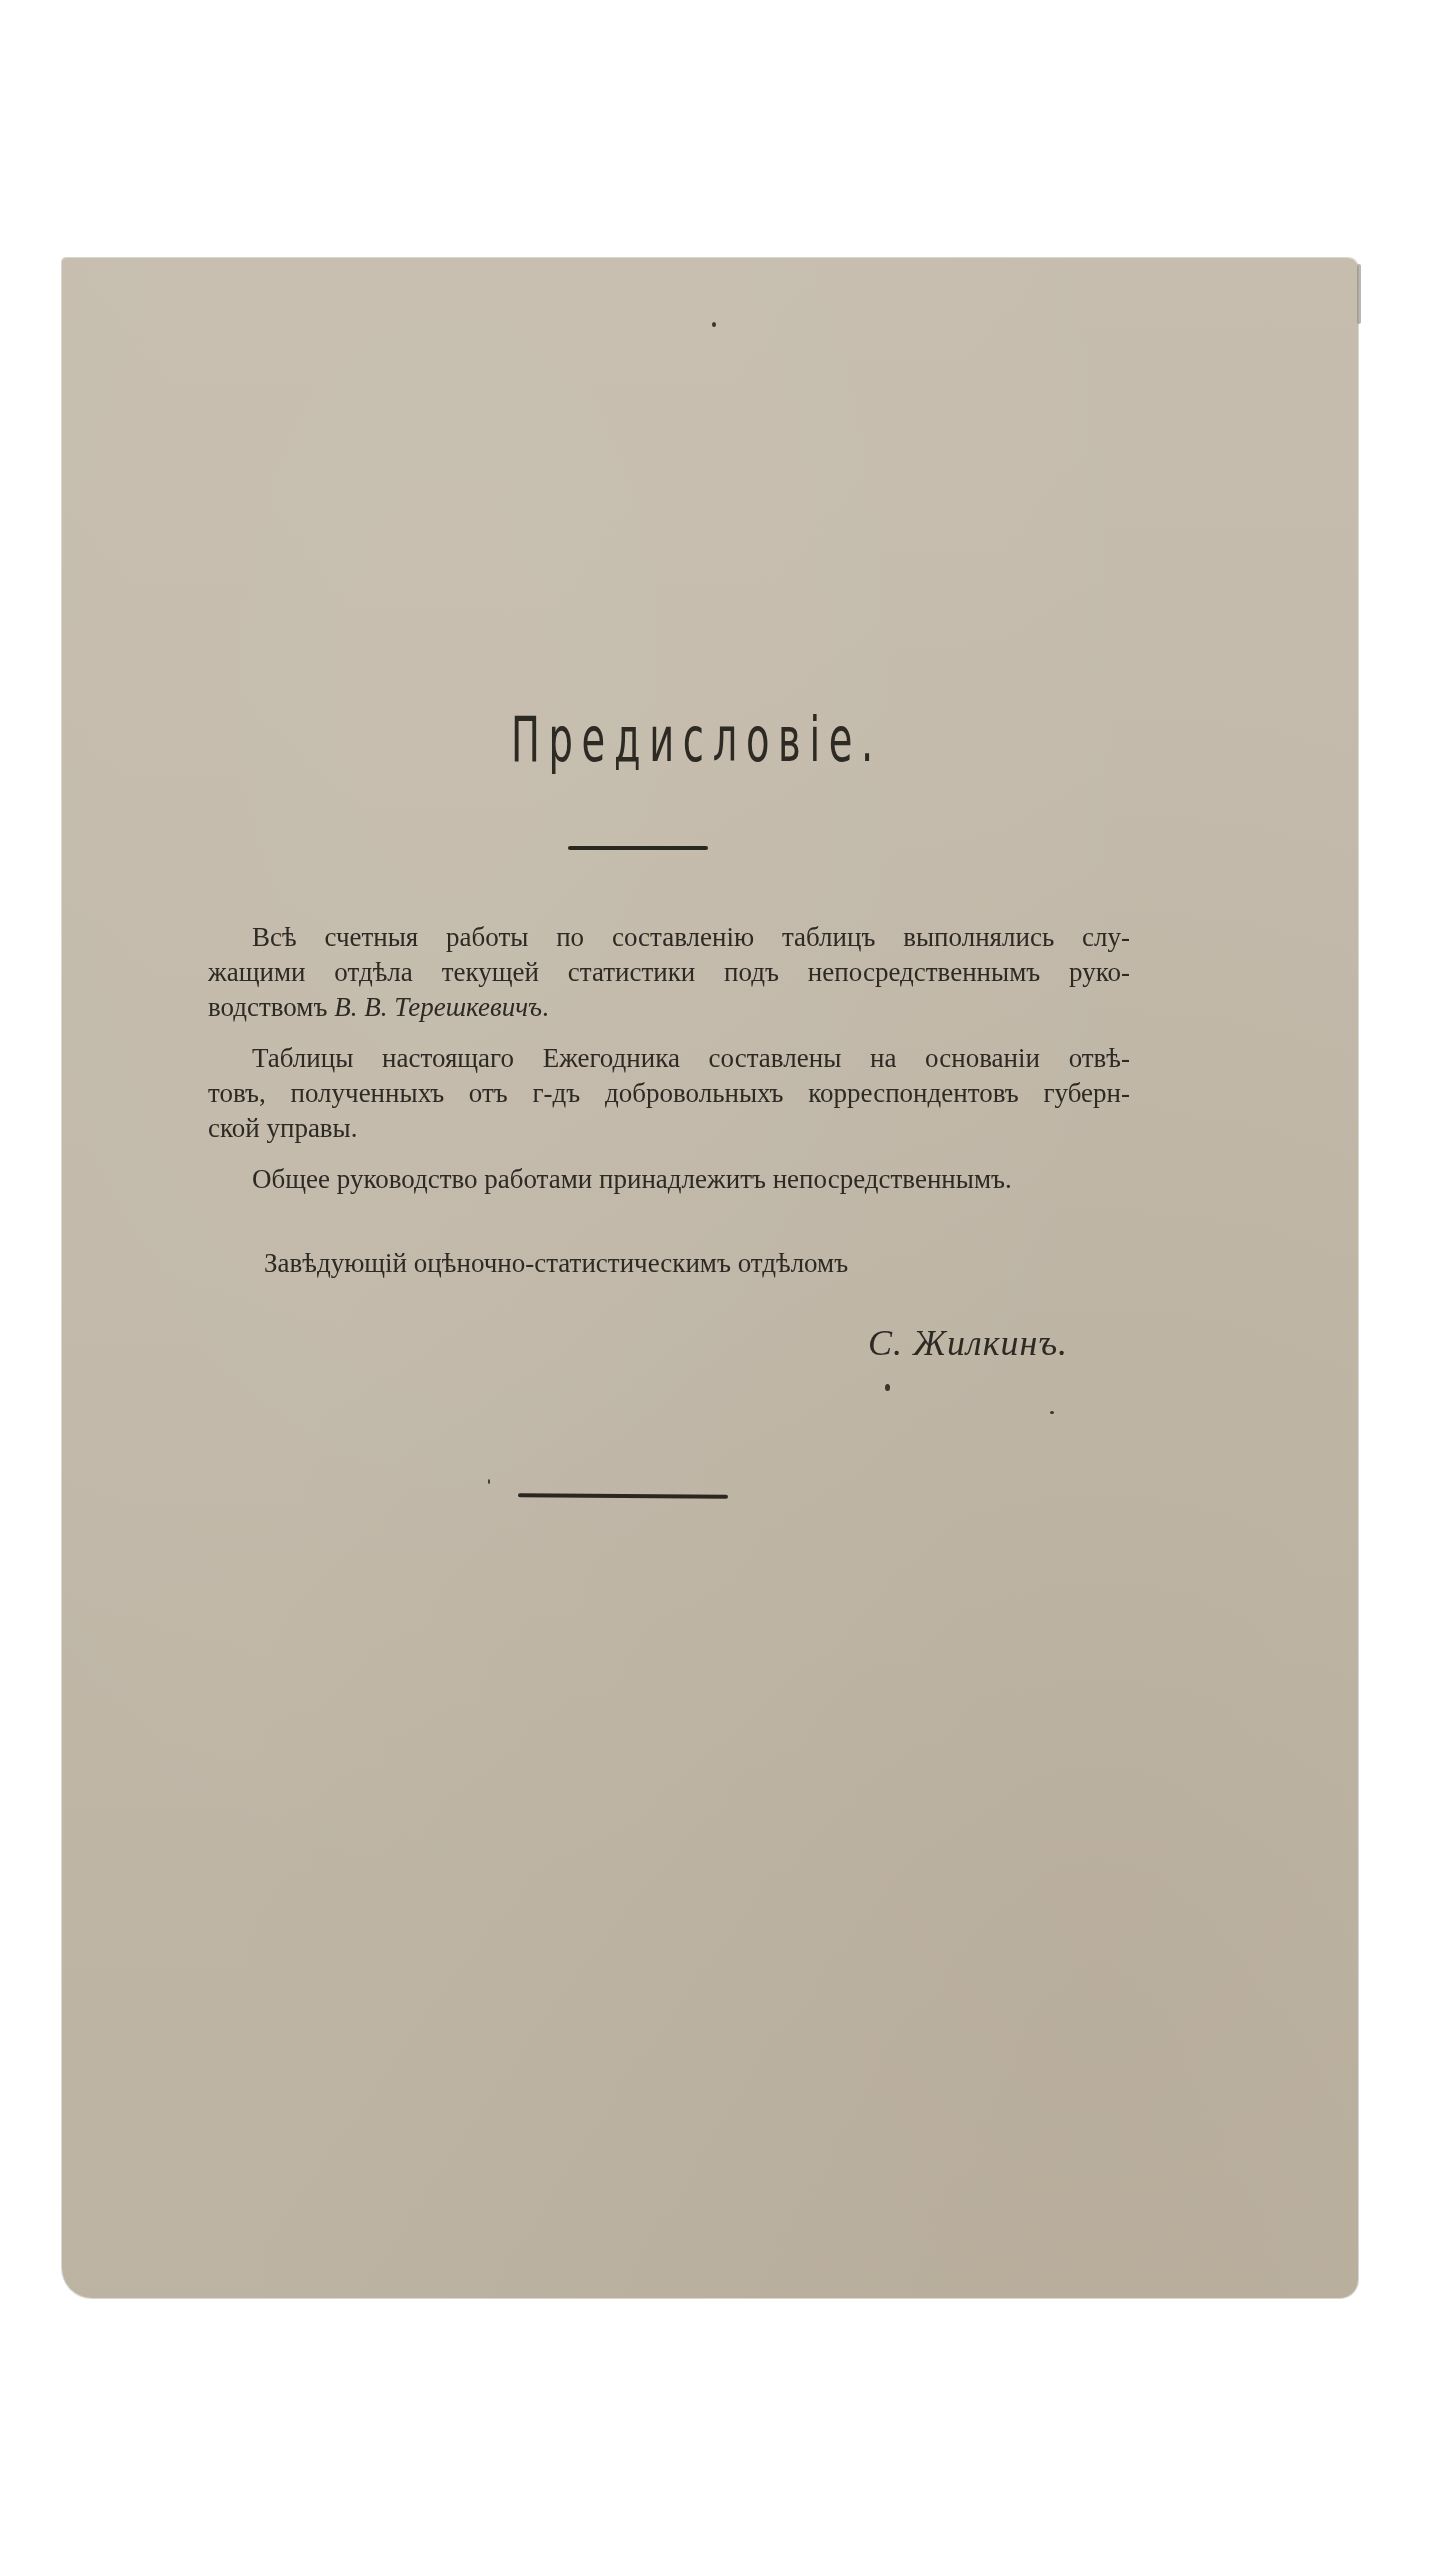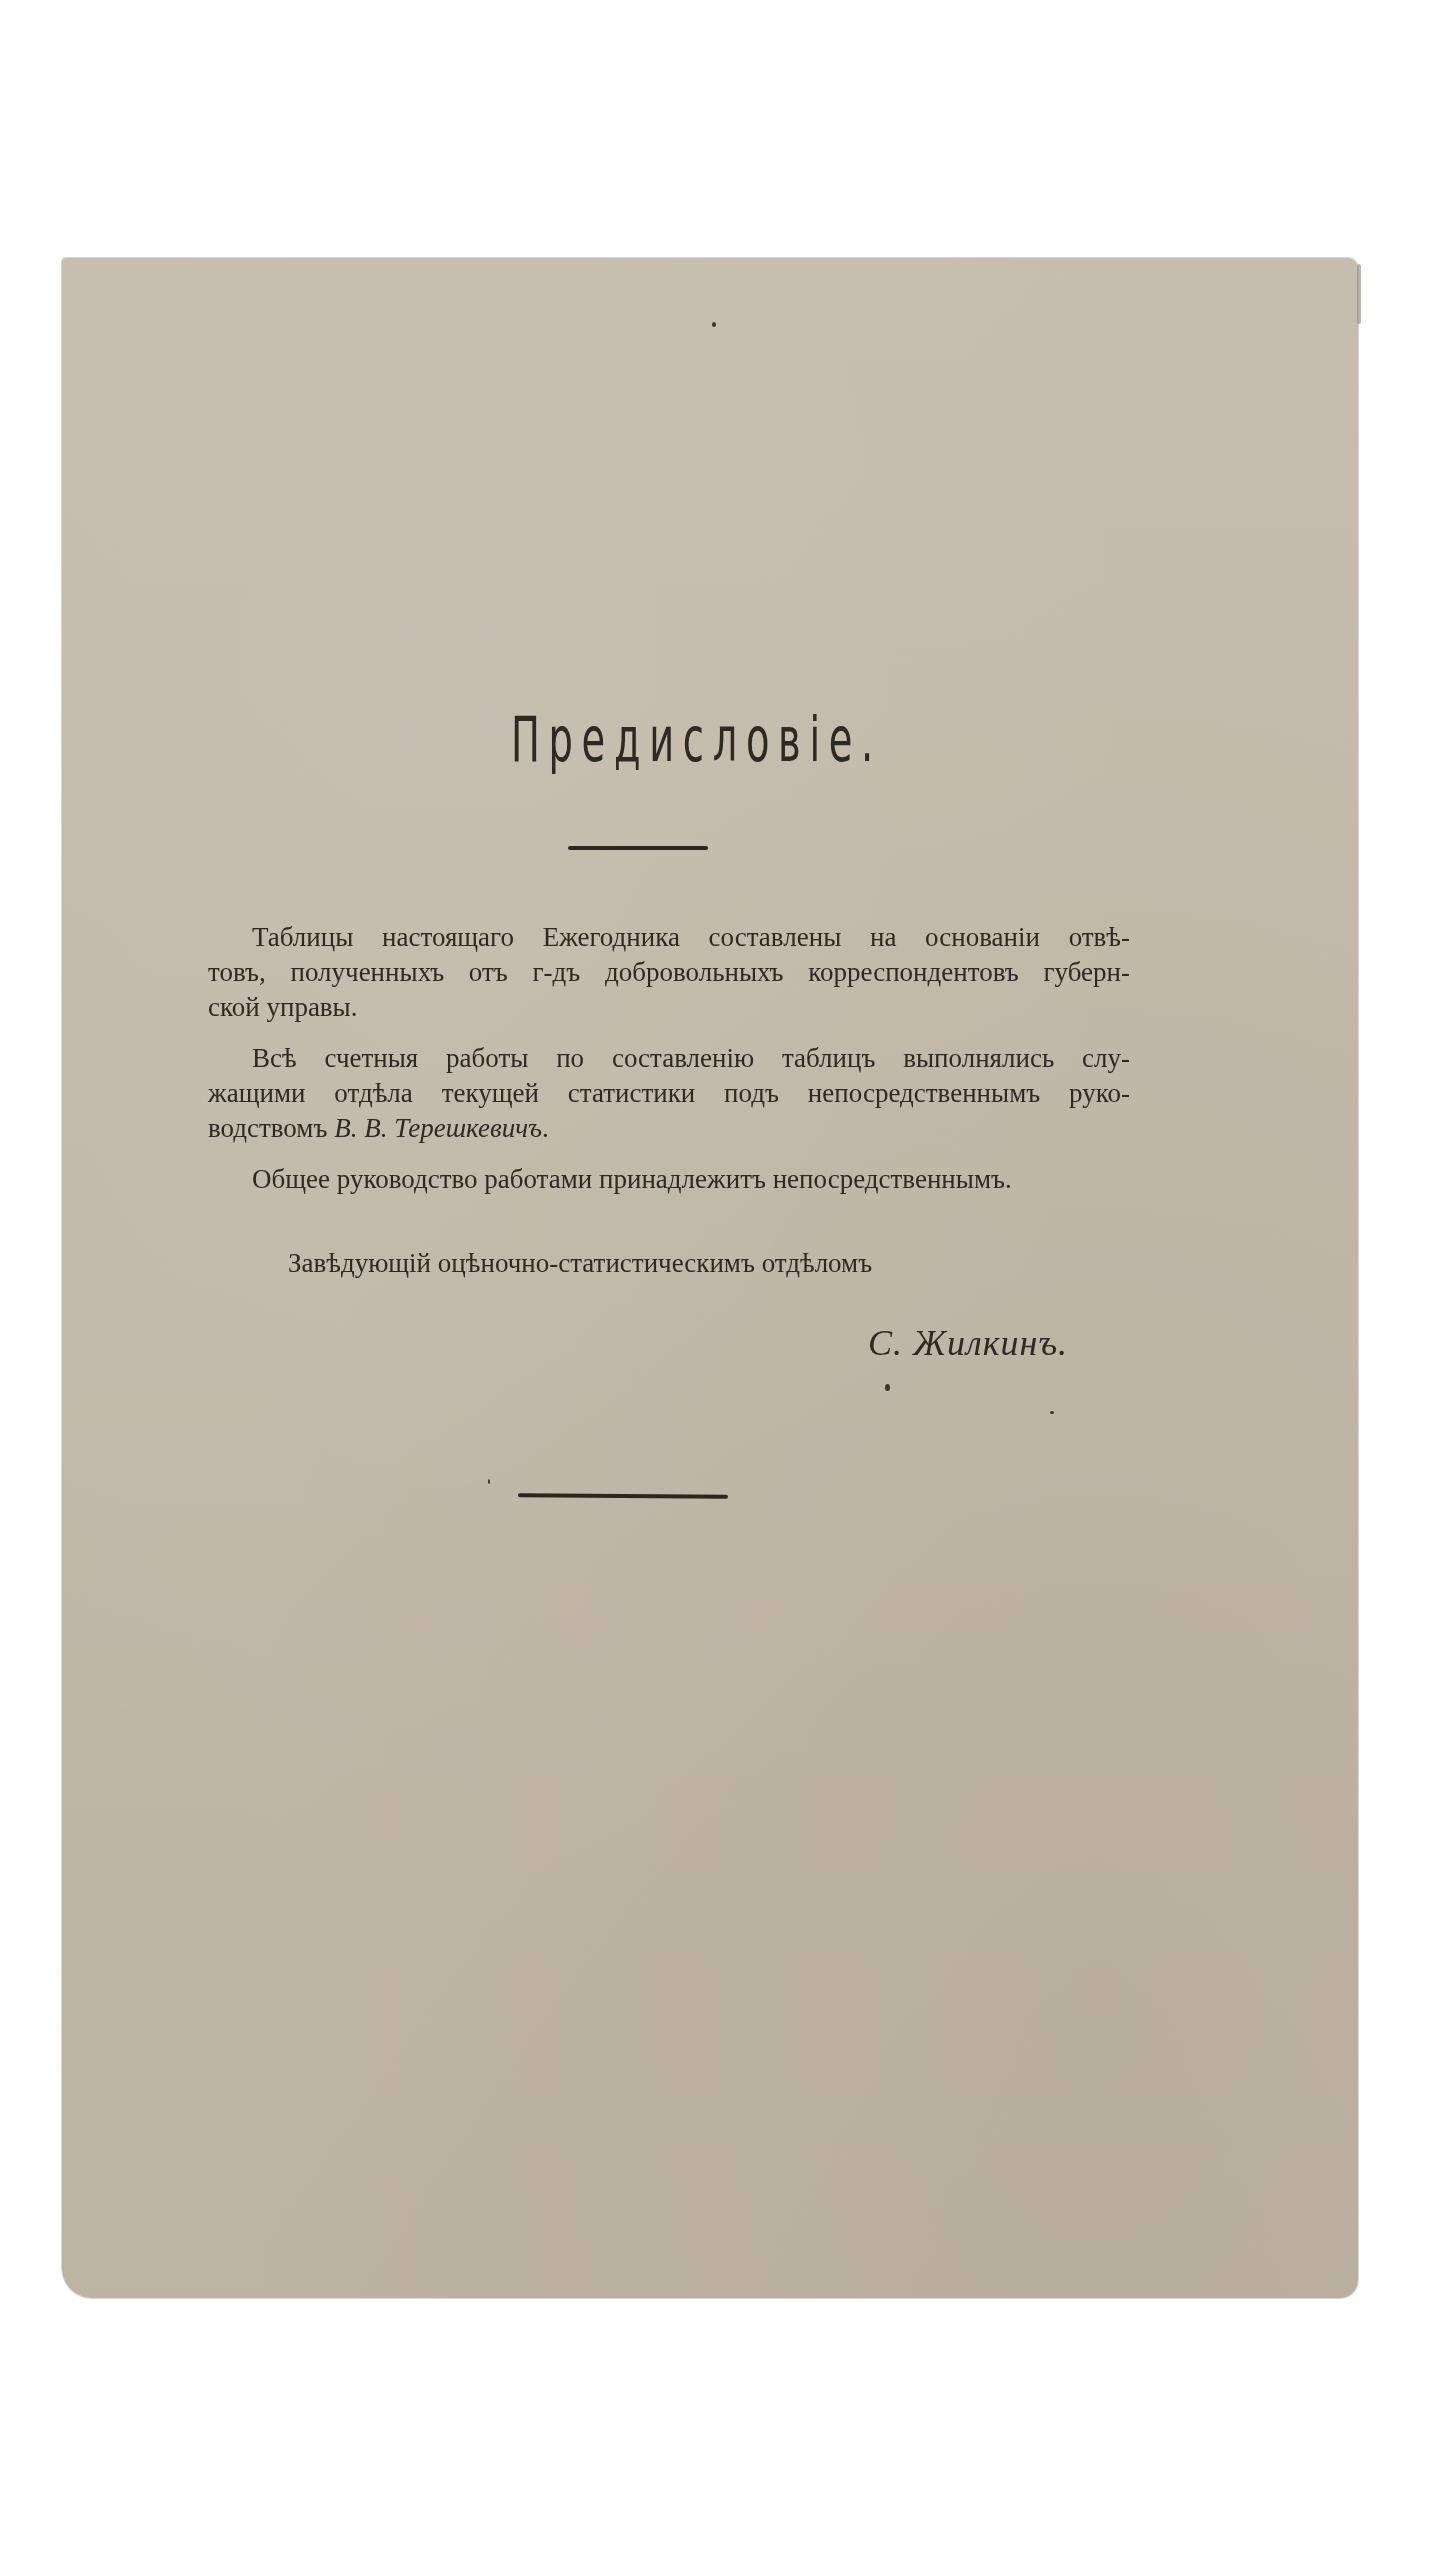--- a/index.html
+++ b/index.html
@@ -63,21 +63,21 @@
     }
     .para { margin: 0 0 16px 0; text-indent: 44px; }
     .para .line { display: block; text-align: justify; text-align-last: justify; white-space: nowrap; }
     .para .line.last { text-align-last: left; }
     .para .line.first { padding-left: 44px; }
     .para { text-indent: 0; }
     .ital { font-style: italic; }
 
     .sign-title {
       position: absolute;
-      left: 288px; top: 1246px;
+      left: 264px; top: 1246px;
       font-family: "Liberation Serif", serif;
       font-size: 27px;
       line-height: 35px;
       white-space: nowrap;
     }
     .signature {
       position: absolute;
       left: 868px; top: 1326px;
       font-family: "Liberation Serif", serif;
       font-style: italic;
@@ -98,28 +98,28 @@
 <div class="paper"></div>
 
 <div class="title-wrap">
   <div class="title ink">Предисловіе.</div>
 </div>
 
 <div class="rule rule-1"></div>
 
 <div class="body-text ink">
   <p class="para">
+    <span class="line first">Всѣ счетныя работы по составленію таблицъ выполнялись слу-</span>
+    <span class="line">жащими отдѣла текущей статистики подъ непосредственнымъ руко-</span>
+    <span class="line last"><span>водствомъ </span><span class="ital">В. В. Терешкевичъ</span><span>.</span></span>
+  </p>
+  <p class="para">
     <span class="line first">Таблицы настоящаго Ежегодника составлены на основаніи отвѣ-</span>
     <span class="line">товъ, полученныхъ отъ г-дъ добровольныхъ корреспондентовъ губерн-</span>
     <span class="line last">ской управы.</span>
-  </p>
-  <p class="para">
-    <span class="line first">Всѣ счетныя работы по составленію таблицъ выполнялись слу-</span>
-    <span class="line">жащими отдѣла текущей статистики подъ непосредственнымъ руко-</span>
-    <span class="line last"><span>водствомъ </span><span class="ital">В. В. Терешкевичъ</span><span>.</span></span>
   </p>
   <p class="para">
     <span class="line first last">Общее руководство работами принадлежитъ непосредственнымъ.</span>
   </p>
 </div>
 
 <div class="sign-title ink">Завѣдующій оцѣночно-статистическимъ отдѣломъ</div>
 <div class="signature ink">С. Жилкинъ.</div>
 
 <div class="rule rule-2"></div>

